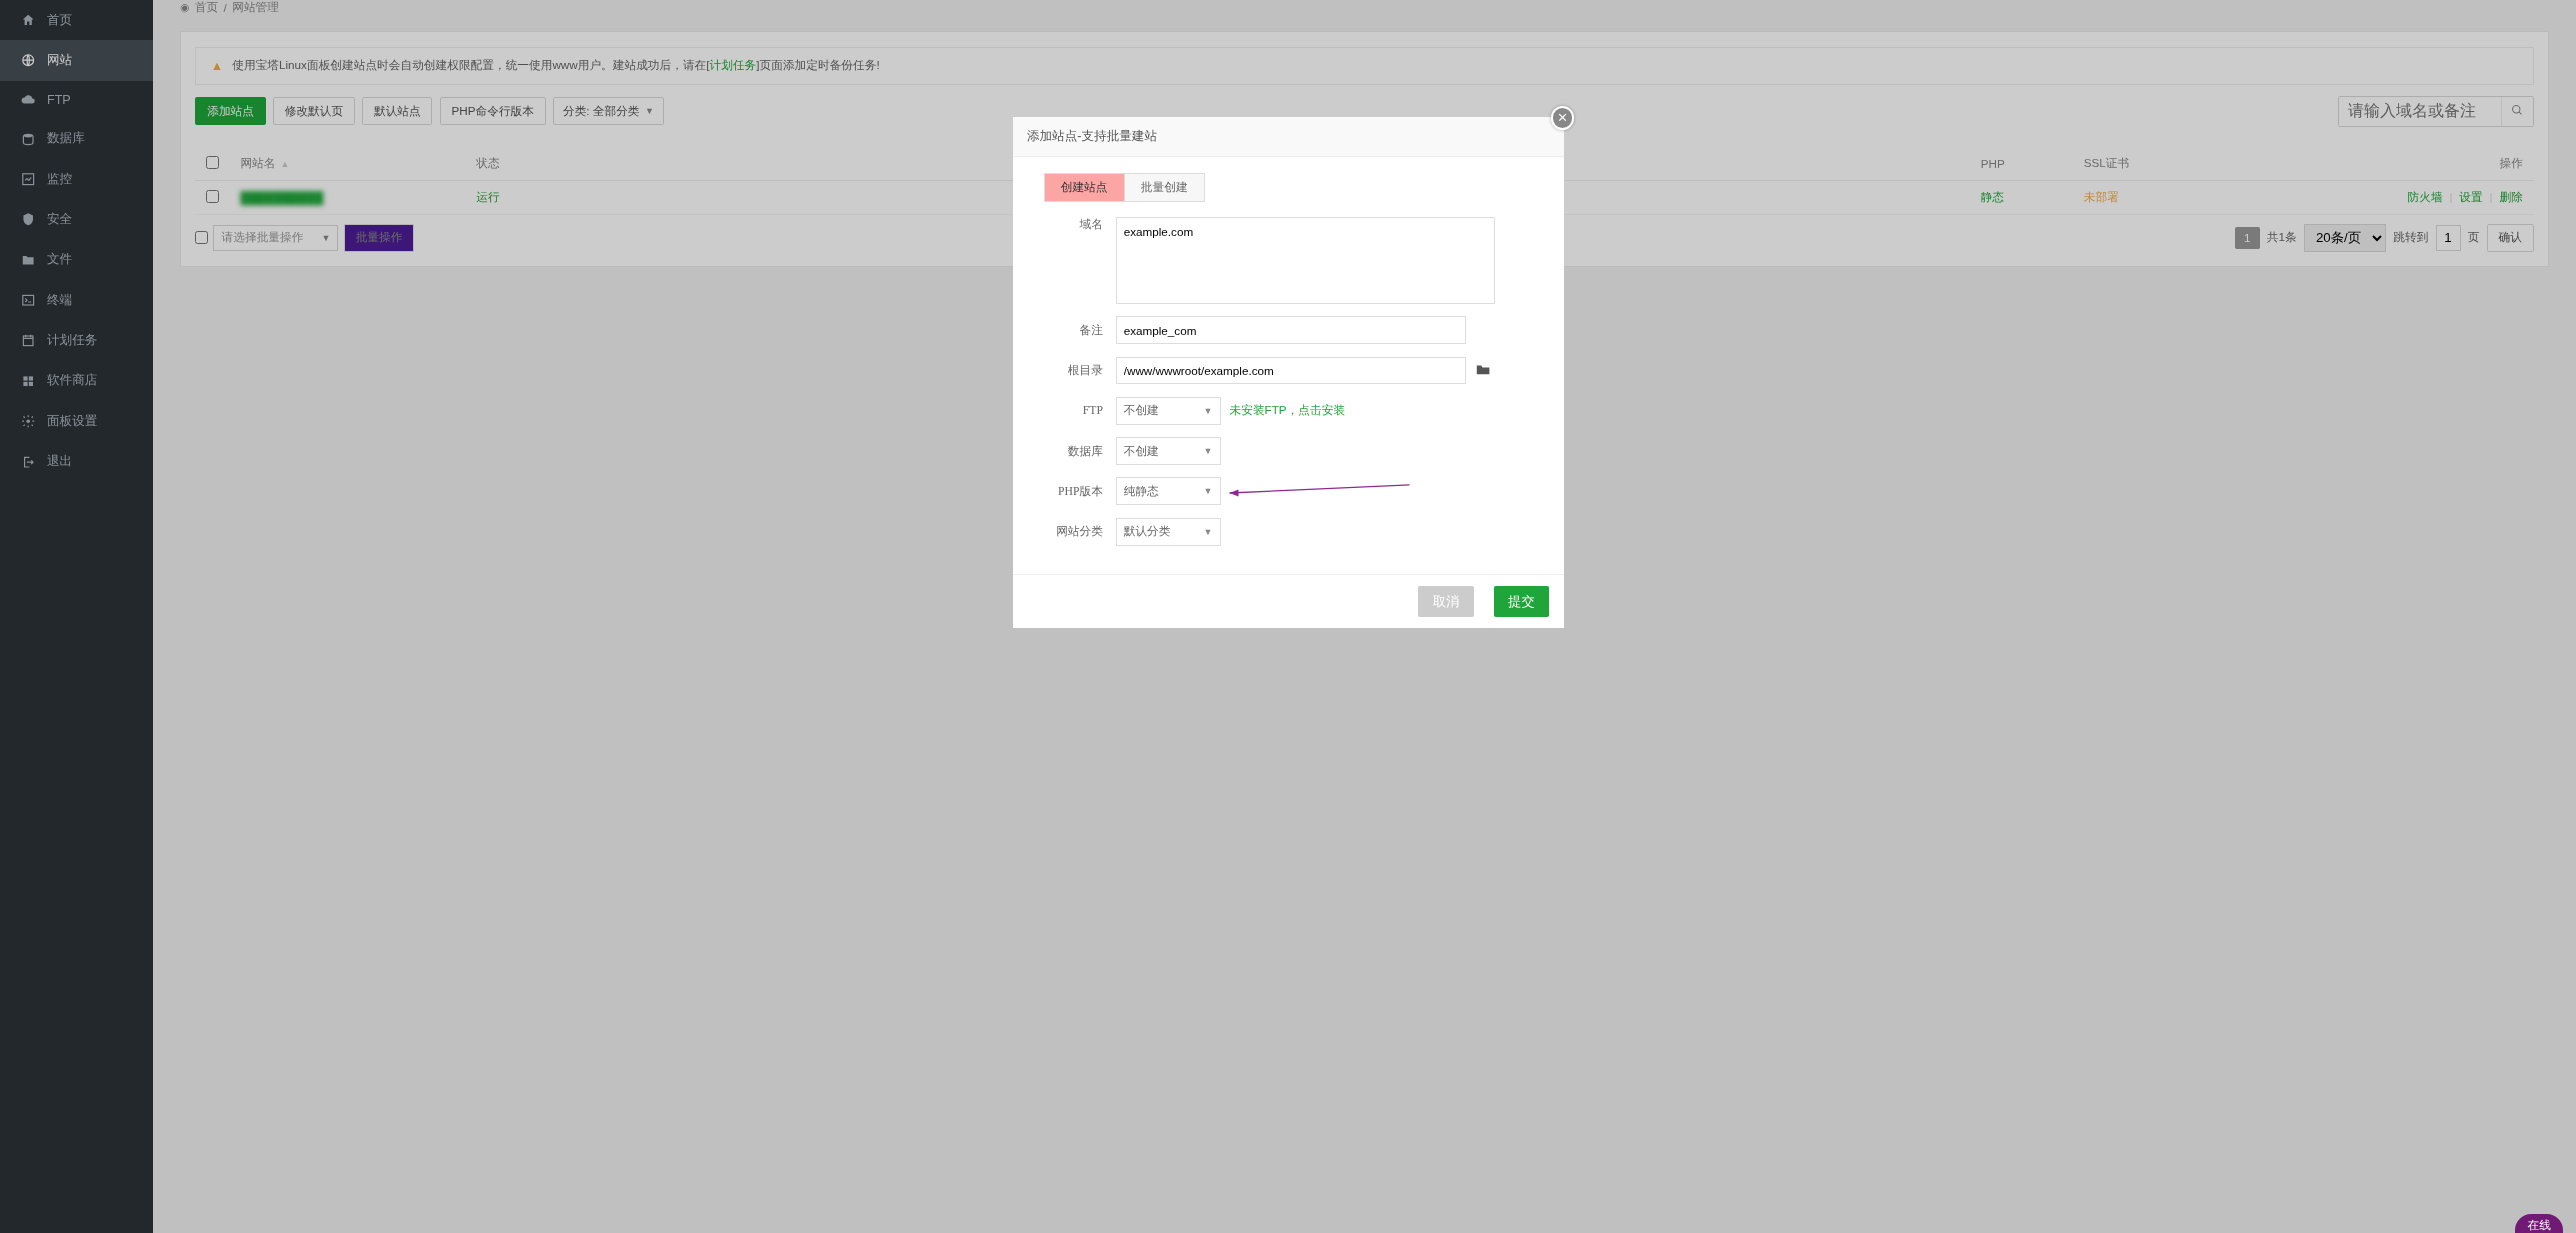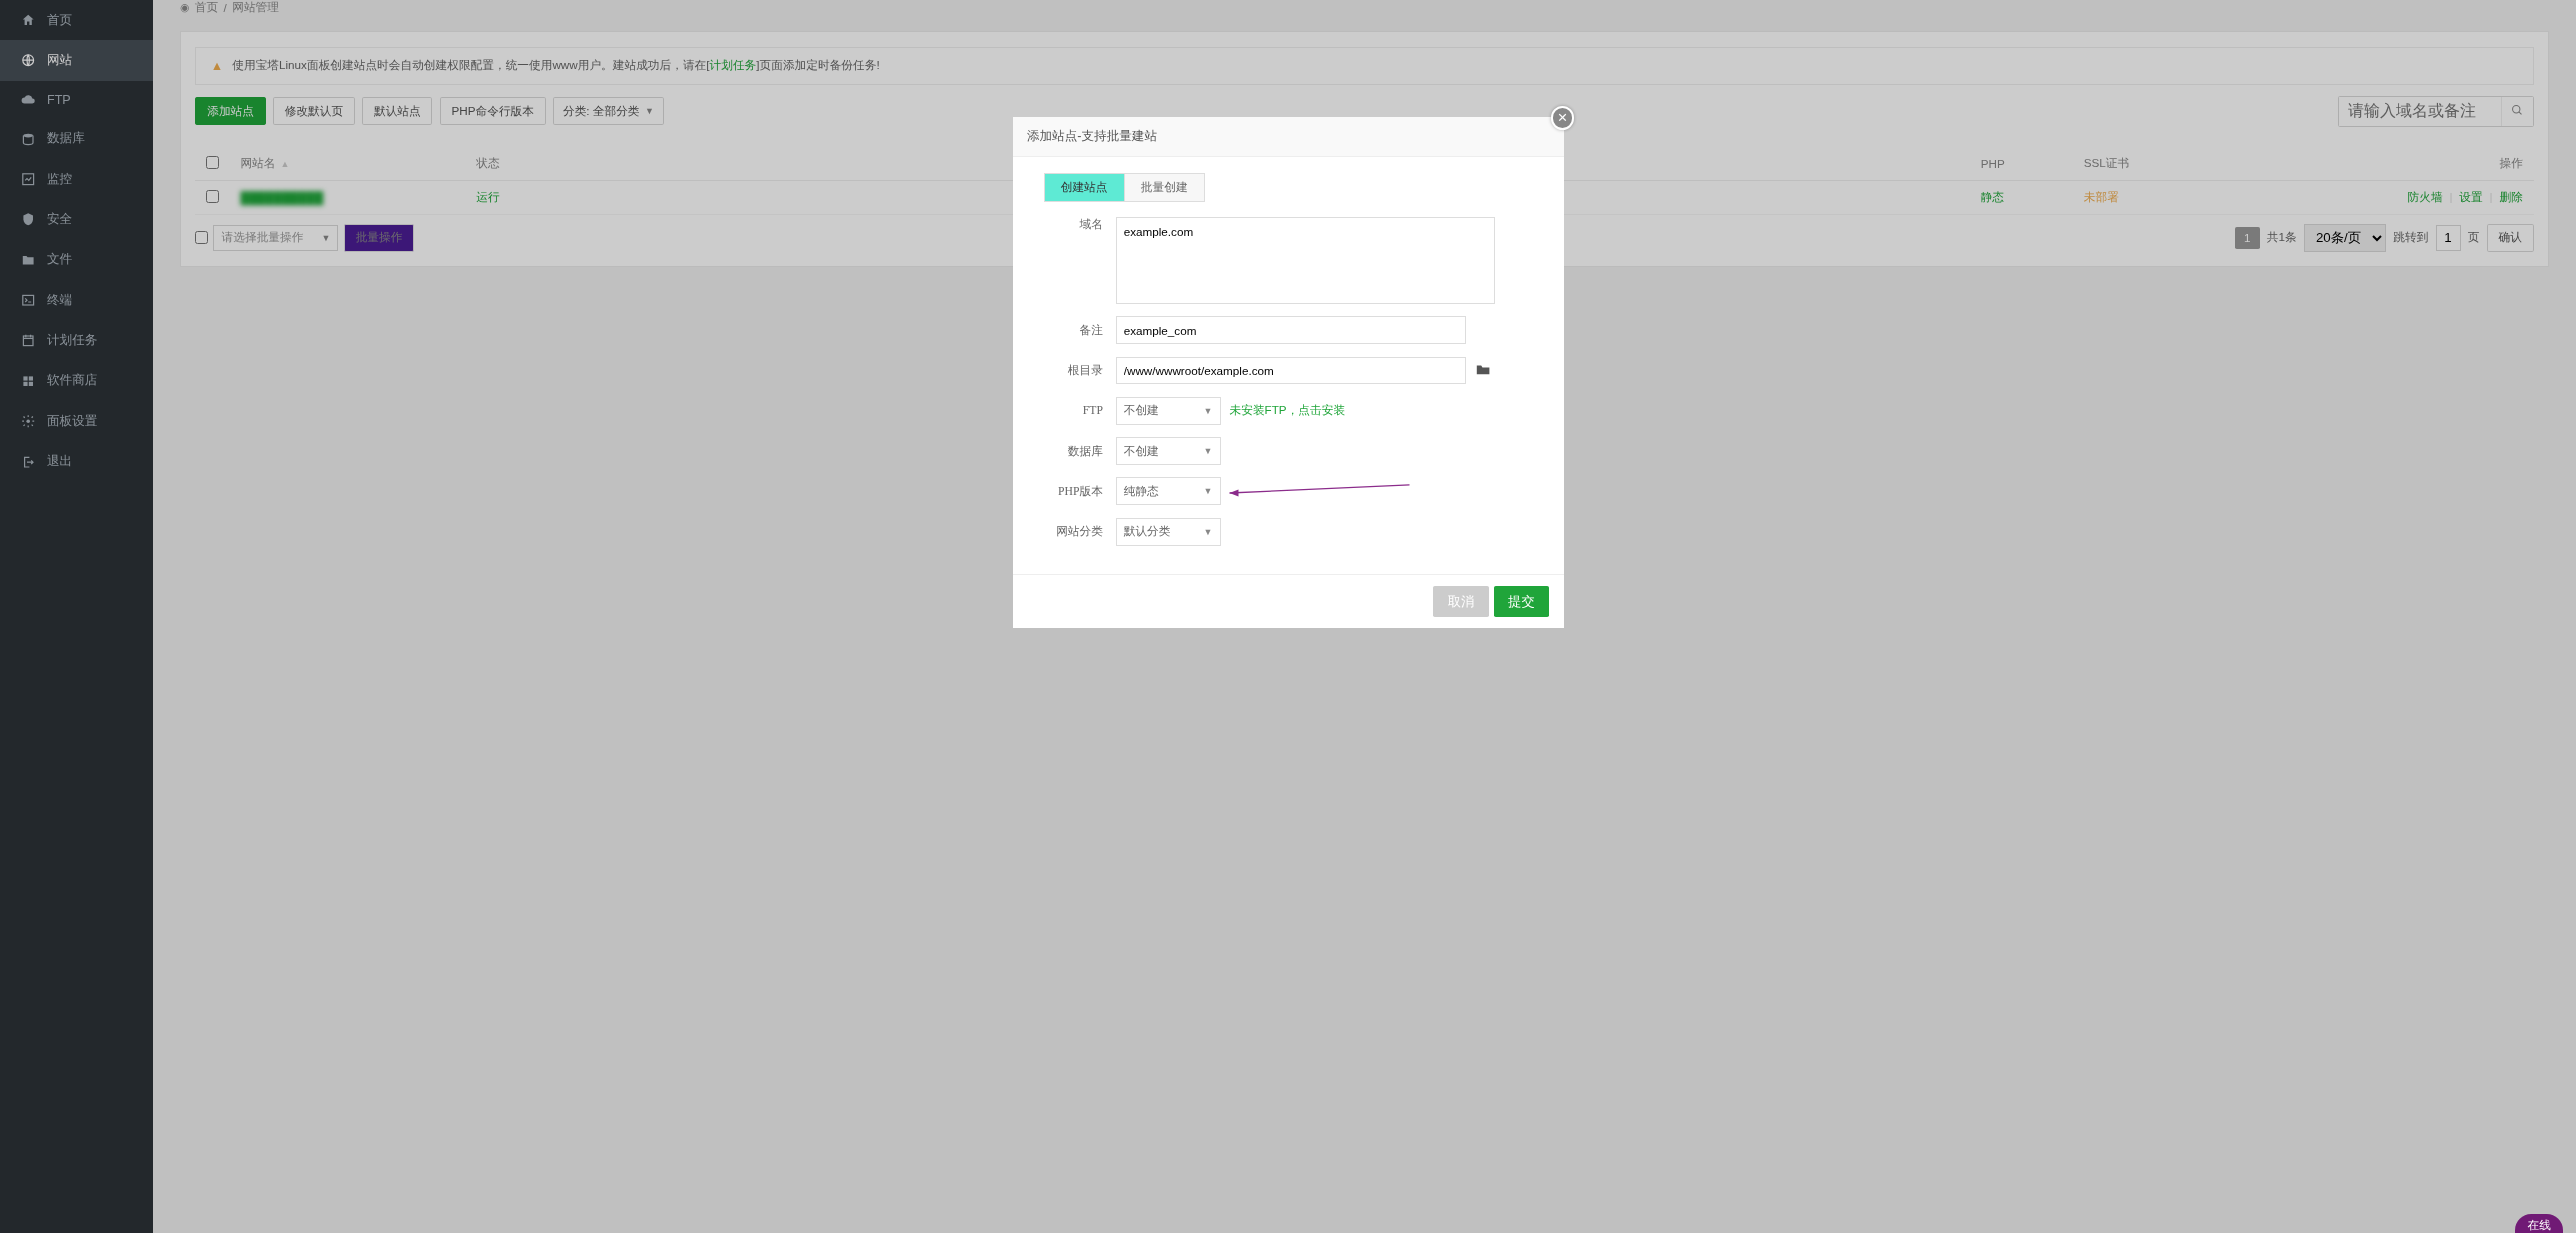--- a/index.html
+++ b/index.html
@@ -51,33 +51,33 @@
     .pg-sel { border: 0.9px solid #d9d9d9; padding: 4.5px 7.2px; }
     .pg-input { width: 25px; border: 0.9px solid #d9d9d9; padding: 4.5px; text-align: center; }
     
     .overlay { position: fixed; top: 0; left: 0; right: 0; bottom: 0; background: rgba(0,0,0,0.2); display: flex; align-items: flex-start; justify-content: center; padding-top: 117px; }
     .modal { width: 551px; background: #fff; position: relative; }
     .modal-header { padding: 10.8px 14.4px; border-bottom: 0.9px solid #eee; color: #555; font-size: 12.6px; background: #f9f9f9; }
     .modal-close { position: absolute; top: -10.8px; right: -10.8px; width: 23.5px; height: 23.5px; background: #888; border: 2.7px solid #fff; border-radius: 50%; color: #fff; display: flex; align-items: center; justify-content: center; cursor: pointer; font-size: 12.6px; box-shadow: 0 0 3.6px rgba(0,0,0,0.3); }
     .modal-body { padding: 16.2px 31px; }
     .modal-tabs { display: flex; border: 0.9px solid #ddd; width: fit-content; margin-bottom: 14.4px; }
     .modal-tab { padding: 6.3px 16.2px; cursor: pointer; color: #666; background: #f7f7f7; }
-    .modal-tab.active { background: #5eead4; color: #333; }
+    .modal-tab.active { background: #fca5a5; color: #333; }
     .modal-tab + .modal-tab { border-left: 0.9px solid #ddd; }
     
     .form-row { display: flex; align-items: center; margin-bottom: 12.6px; }
     .form-row.top { align-items: flex-start; }
     .form-label { width: 72px; text-align: right; padding-right: 12.6px; color: #666; flex-shrink: 0; font-family: Liberation Serif, serif; }
     .form-textarea { width: 379px; height: 87px; border: 0.9px solid #ddd; padding: 7.2px; resize: none; font-family: inherit; font-size: 11.7px; }
     .form-input { width: 350px; border: 0.9px solid #ddd; padding: 6.3px 7.2px; font-size: 11.7px; }
     .form-select { width: 105px; border: 0.9px solid #ddd; padding: 5.4px 7.2px; display: flex; justify-content: space-between; align-items: center; cursor: pointer; }
     .form-hint { margin-left: 9px; color: #20a53a; font-size: 11.7px; cursor: pointer; }
     .folder-icon { margin-left: 9px; color: #555; cursor: pointer; }
     
-    .modal-footer { border-top: 0.9px solid #eee; padding: 10.8px 14.4px; display: flex; justify-content: flex-end; gap: 5px; }
+    .modal-footer { border-top: 0.9px solid #eee; padding: 10.8px 14.4px; display: flex; justify-content: flex-end; gap: 20px; }
     .btn-cancel { background: #ccc; color: #fff; border: none; padding: 6.3px 14.4px; border-radius: 1.8px; cursor: pointer; }
     .btn-submit { background: #20a53a; color: #fff; border: none; padding: 6.3px 14.4px; border-radius: 1.8px; cursor: pointer; }
     
     .online-badge { position: fixed; bottom: 0; right: 12.6px; background: #701a75; color: #fff; padding: 3.6px 12.6px 0 12.6px; border-radius: 16.2px 16.2px 0 0; font-size: 11.7px; }
     
     .tri { font-size: 9px; color: #888; }
   </style>
 </head>
 <body>
 

